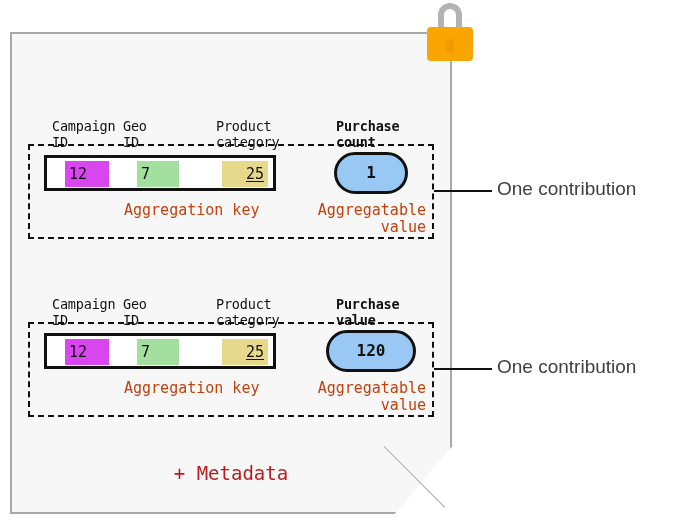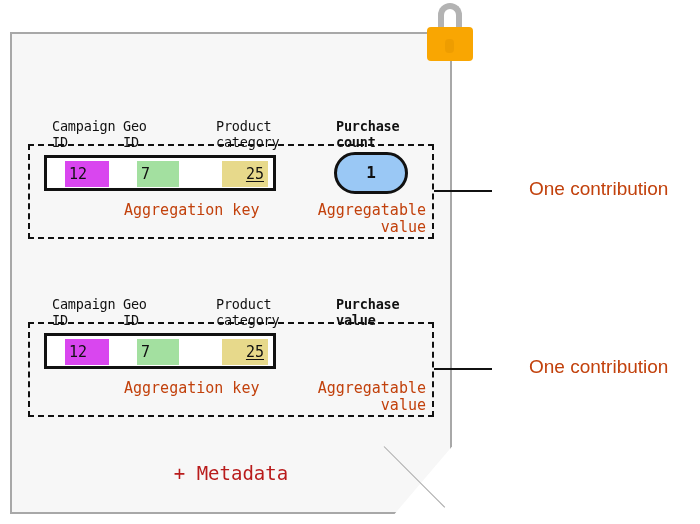--- a/index.html
+++ b/index.html
@@ -195,23 +195,22 @@
     height: 2px;
     background: #111111;
   }
   .leader.one { left: 434px; top: 190px; width: 58px; }
   .leader.two { left: 434px; top: 368px; width: 58px; }
 
   .callout {
     position: absolute;
     font-family: "Liberation Sans", "DejaVu Sans", sans-serif;
     font-size: 19px;
-    color: #c2410c;
+    color: #404040;
     white-space: nowrap;
-    margin-left: 32px;
   }
   .callout.one { left: 497px; top: 178px; }
   .callout.two { left: 497px; top: 356px; }
 </style>
 </head>
 <body>
 
 <div id="stage">
 
   <div class="report-card"></div>
@@ -263,20 +262,21 @@
   </div>
 
   <div class="contribution two"></div>
 
   <div class="key-box two">
     <span class="cell cell-campaign">12</span>
     <span class="cell cell-geo">7</span>
     <span class="cell cell-product"><span class="v">25</span></span>
   </div>
 
+  <div class="value-pill two">120</div>
 
   <div class="anno anno-key two">Aggregation key</div>
   <div class="anno anno-val two" style="white-space: pre-line;">Aggregatable
 value</div>
 
   <div class="leader two"></div>
   <div class="callout two">One contribution</div>
 
   <div class="metadata">+ Metadata</div>
 

